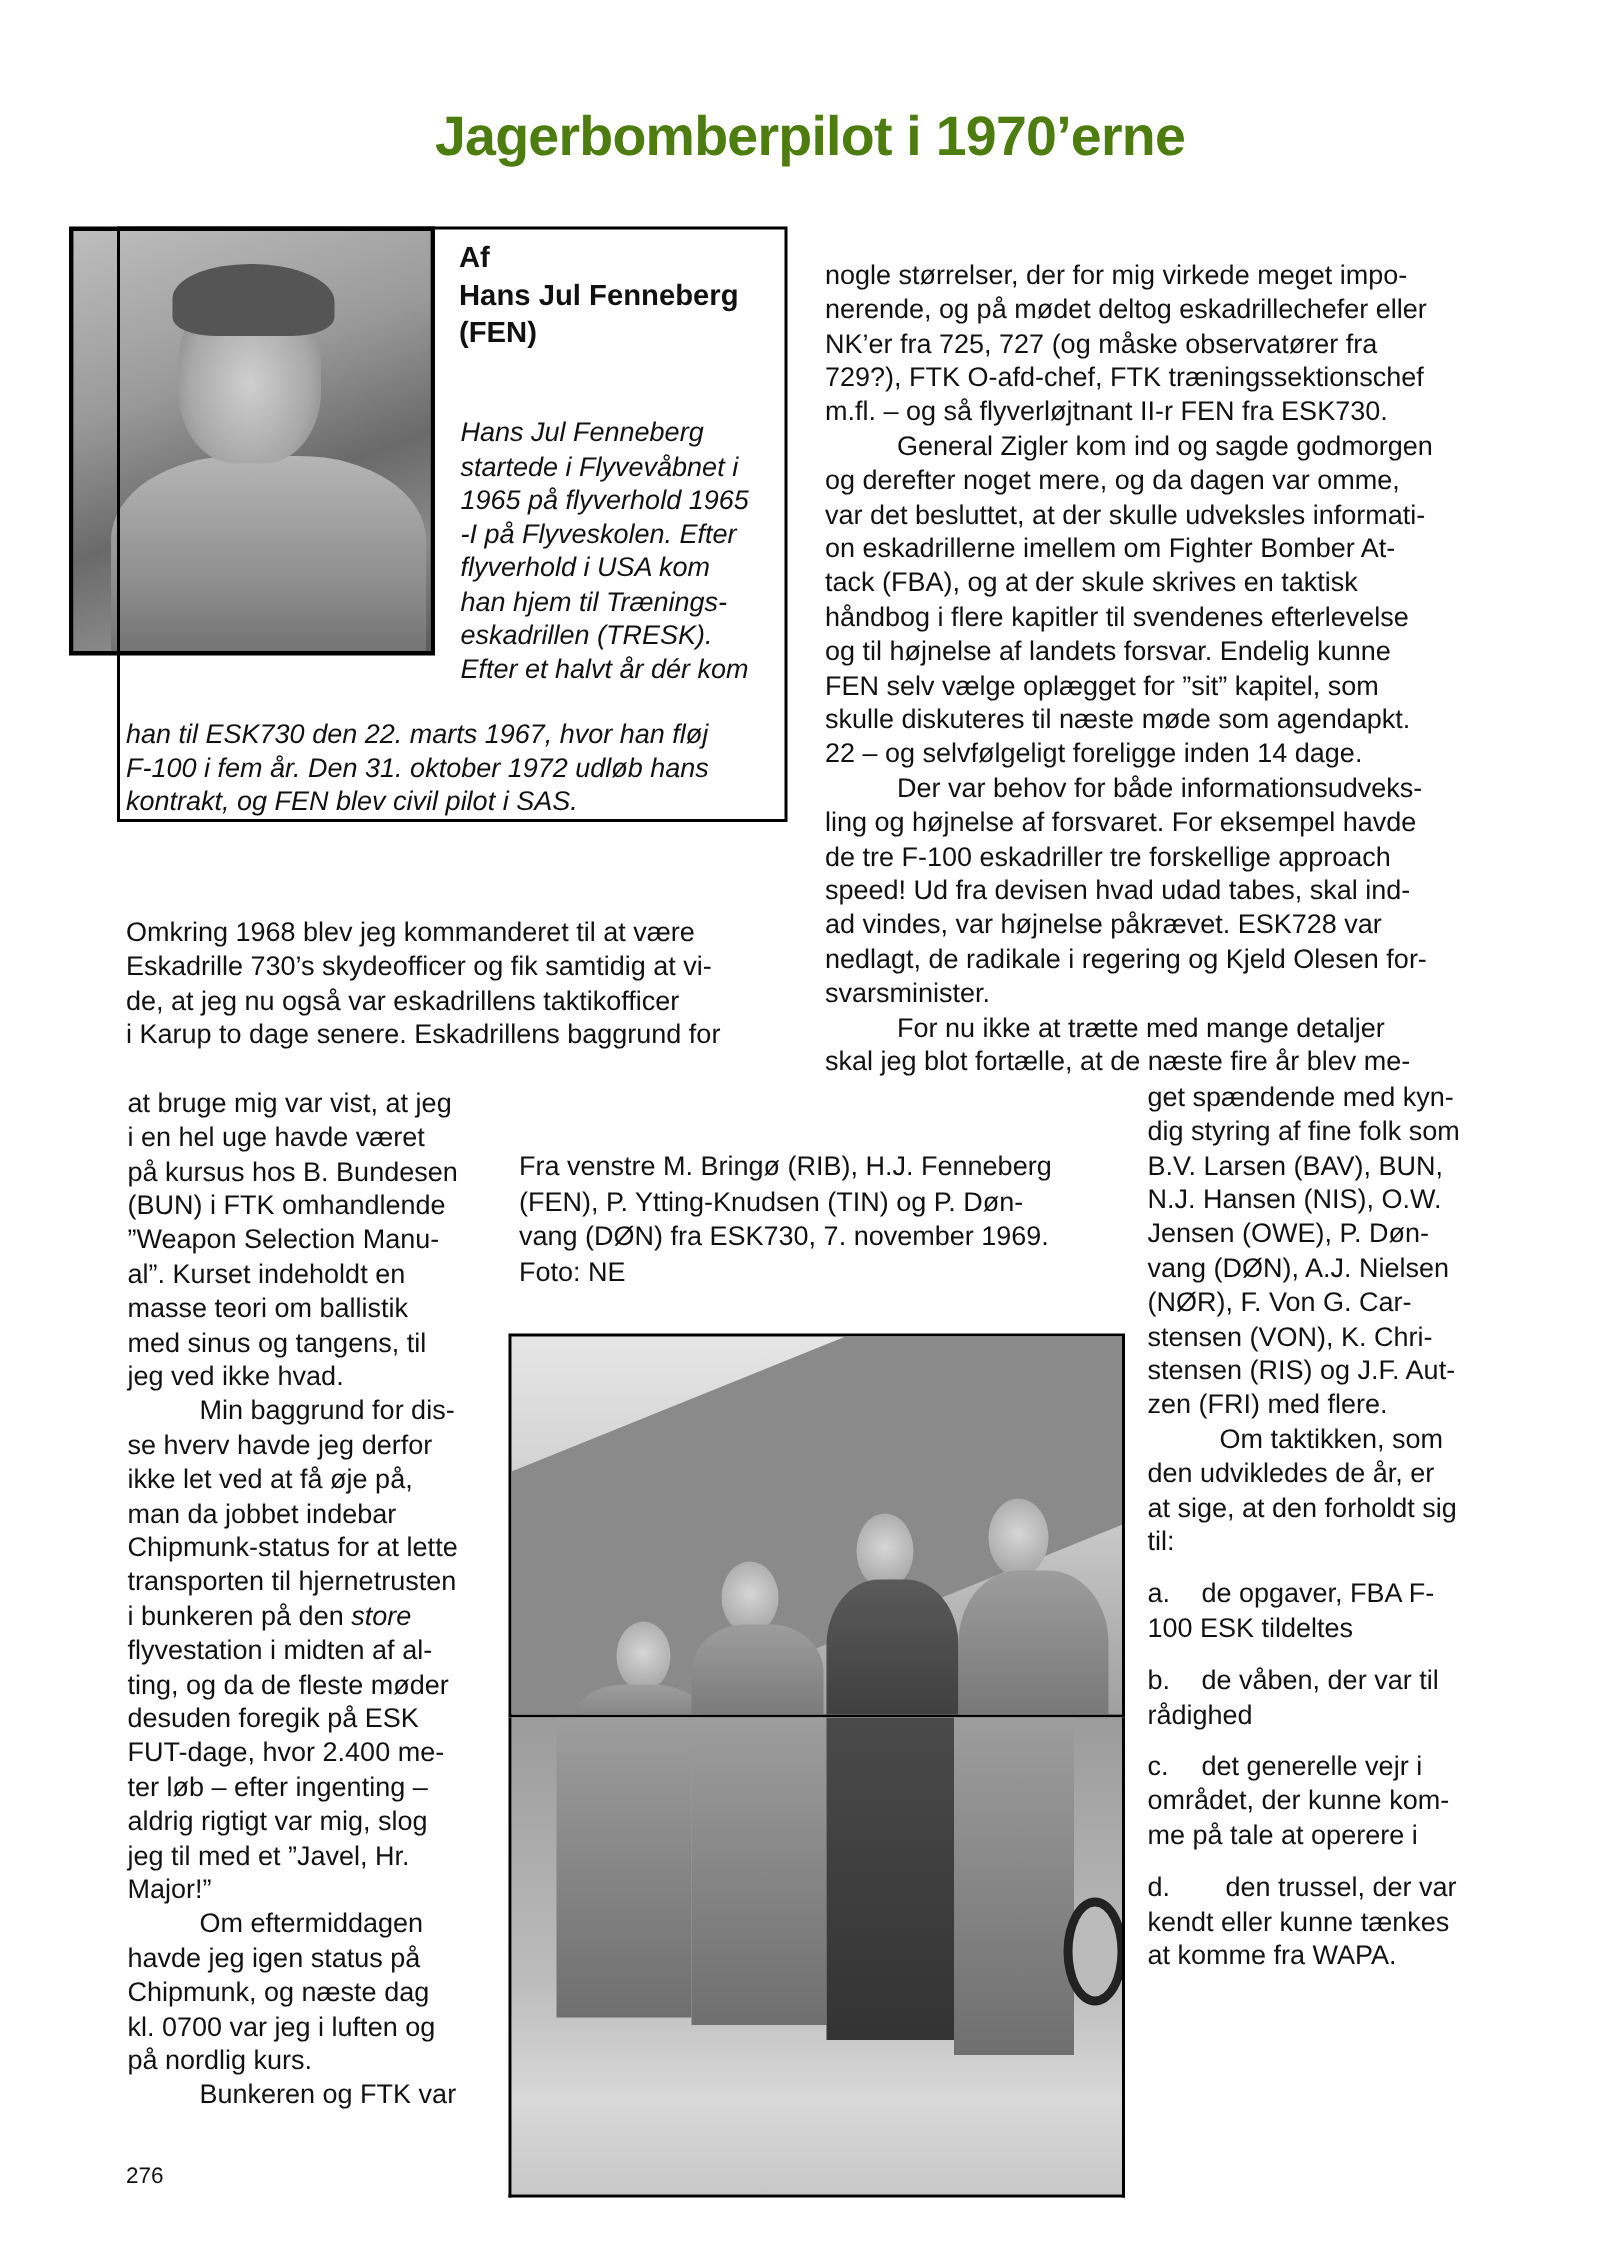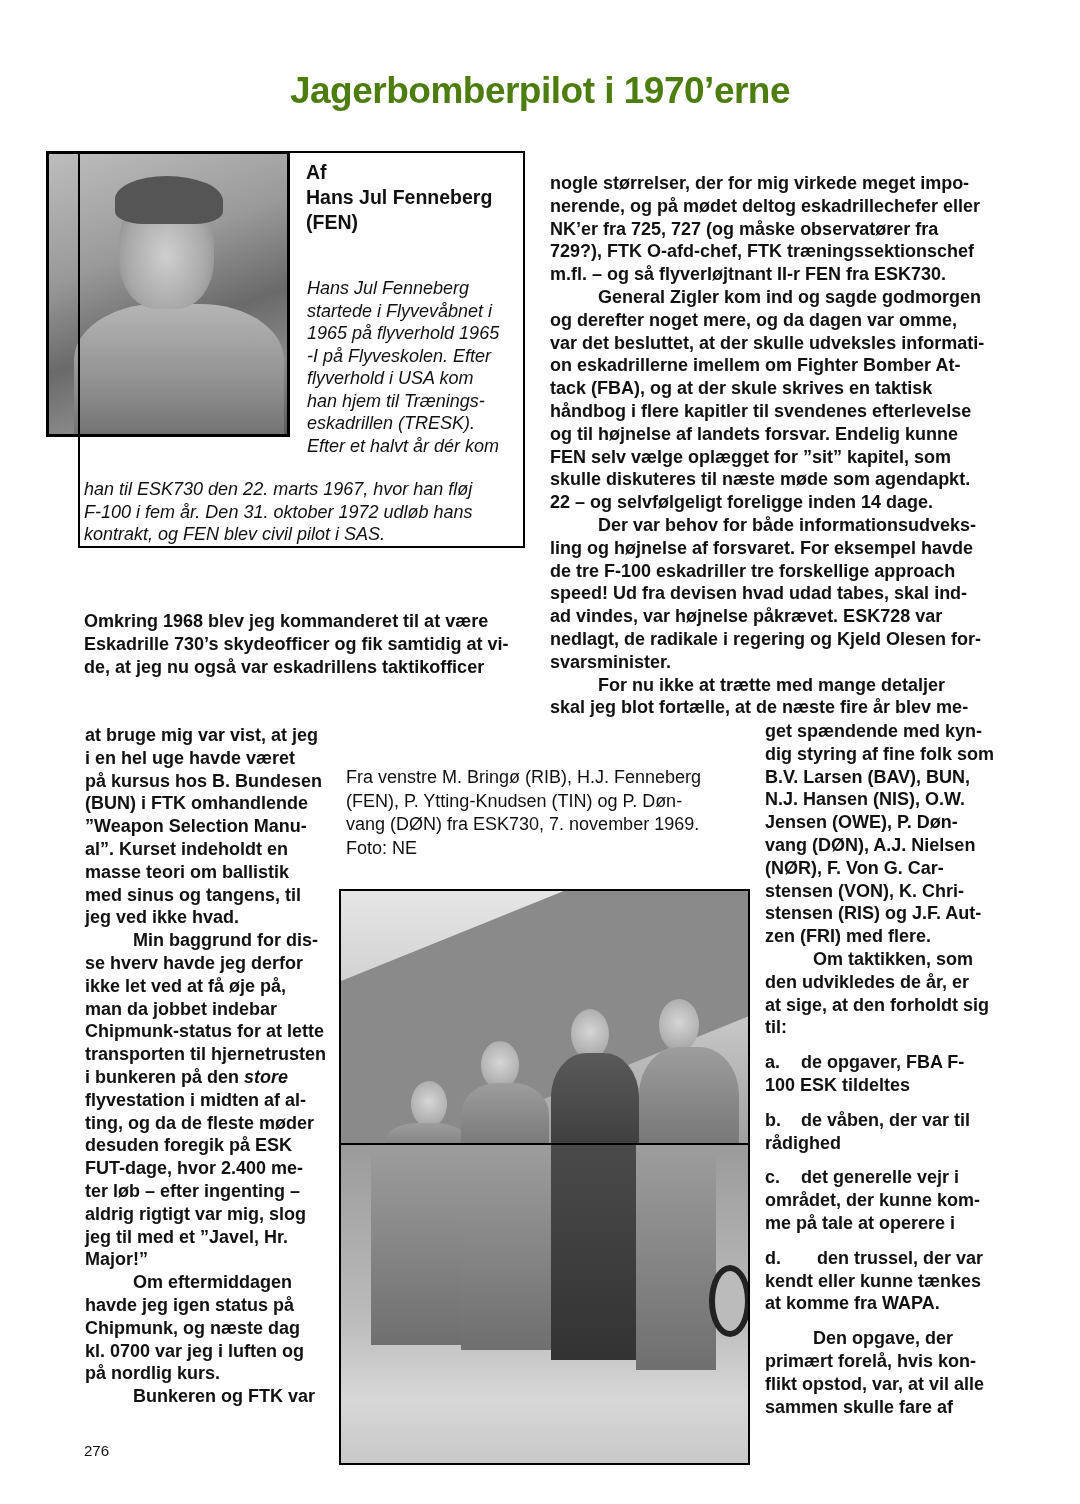--- a/index.html
+++ b/index.html
@@ -14,21 +14,21 @@
   .portrait .inner-line { position: absolute; left: 29px; top: 0; width: 2px; height: 100%; background: #000; }
   .portrait .head { position: absolute; left: 70px; top: 35px; width: 95px; height: 120px; border-radius: 45% 45% 40% 40%;
                     background: radial-gradient(ellipse at 50% 55%, #cfcfcf 0%, #a8a8a8 60%, #777 100%); }
   .portrait .hair { position: absolute; left: 66px; top: 22px; width: 108px; height: 48px; border-radius: 55% 60% 30% 30%; background: #555; }
   .portrait .body { position: absolute; left: 25px; top: 150px; width: 210px; height: 140px; border-radius: 40% 40% 0 0;
                     background: linear-gradient(180deg, #b5b5b5, #8e8e8e 60%, #6e6e6e); }
   .byline { left: 306px; top: 160px; font-weight: bold; font-size: 19.5px; line-height: 25px; }
   .bio-text { font-style: italic; font-size: 18px; line-height: 22.5px; }
   .bio-right { left: 307px; top: 277px; width: 215px; }
   .bio-bottom { left: 84px; top: 478px; width: 440px; }
-  .body-text { font-size: 18px; line-height: 22.8px; font-weight: bold; }
+  .body-text { font-size: 18px; line-height: 22.8px; }
   .col-right-top { left: 550px; top: 172px; width: 470px; }
   .col-left { left: 84px; top: 610px; width: 450px; }
   .col-left-narrow { left: 85px; top: 724px; width: 252px; }
   .caption { left: 346px; top: 766px; width: 400px; font-size: 18px; line-height: 23.5px; }
   .col-right-narrow { left: 765px; top: 720px; width: 240px; }
   .photo { left: 339px; top: 889px; width: 411px; height: 256px; border: 2px solid #000; box-sizing: border-box; overflow: hidden;
            background: linear-gradient(180deg, #e6e6e6 0%, #d0d0d0 40%, #a0a0a0 100%); }
   .photo2 { left: 339px; top: 1145px; width: 411px; height: 320px; border: 2px solid #000; border-top: none; box-sizing: border-box; overflow: hidden;
             background: linear-gradient(180deg, #9b9b9b 0%, #bcbcbc 55%, #d8d8d8 80%, #c8c8c8 100%); }
   .wing { position: absolute; left: 0; top: 90px; width: 420px; height: 200px; background: #8a8a8a; transform: skewY(-22deg); transform-origin: 0 100%; }
@@ -98,20 +98,21 @@
     <div>nedlagt, de radikale i regering og Kjeld Olesen for-</div>
     <div>svarsminister.</div>
     <div style="padding-left: 48px;">For nu ikke at trætte med mange detaljer</div>
     <div>skal jeg blot fortælle, at de næste fire år blev me-</div>
   </div>
 
 <div class="abs body-text col-left" id="left-wide">
     <div>Omkring 1968 blev jeg kommanderet til at være</div>
     <div>Eskadrille 730’s skydeofficer og fik samtidig at vi-</div>
     <div>de, at jeg nu også var eskadrillens taktikofficer</div>
+    <div>i Karup to dage senere. Eskadrillens baggrund for</div>
   </div>
 
 <div class="abs body-text col-left-narrow" id="left-narrow">
     <div>at bruge mig var vist, at jeg</div>
     <div>i en hel uge havde været</div>
     <div>på kursus hos B. Bundesen</div>
     <div>(BUN) i FTK omhandlende</div>
     <div>”Weapon Selection Manu-</div>
     <div>al”. Kurset indeholdt en</div>
     <div>masse teori om ballistik</div>
@@ -193,21 +194,15 @@
     <div class="list-item">
       <div><span class="lbl">c.</span><span>det generelle vejr i</span></div>
       <div><span>området, der kunne kom-</span></div>
       <div><span>me på tale at operere i</span></div>
     </div>
     <div class="list-item">
       <div><span class="lbl" style="width: 52px;">d.</span><span>den trussel, der var</span></div>
       <div><span>kendt eller kunne tænkes</span></div>
       <div><span>at komme fra WAPA.</span></div>
     </div>
-    <div>
-      <div style="padding-left: 48px;">Den opgave, der</div>
-      <div>primært forelå, hvis kon-</div>
-      <div>flikt opstod, var, at vil alle</div>
-      <div>sammen skulle fare af</div>
-    </div>
   </div>
 
 <div class="abs page-num">276</div>
 
 </body></html>

